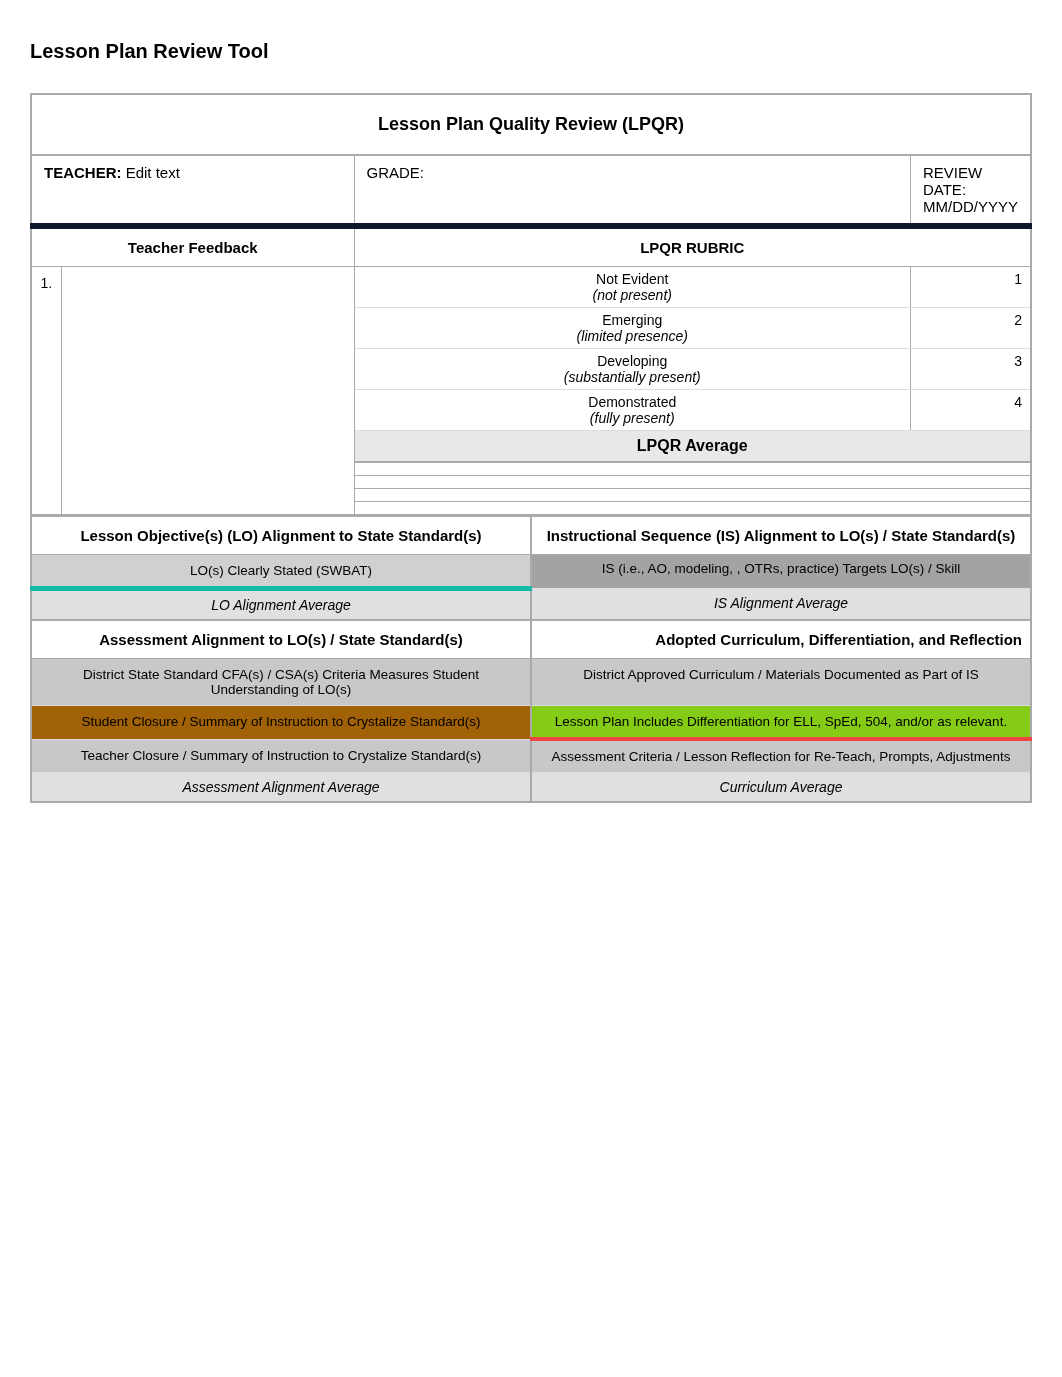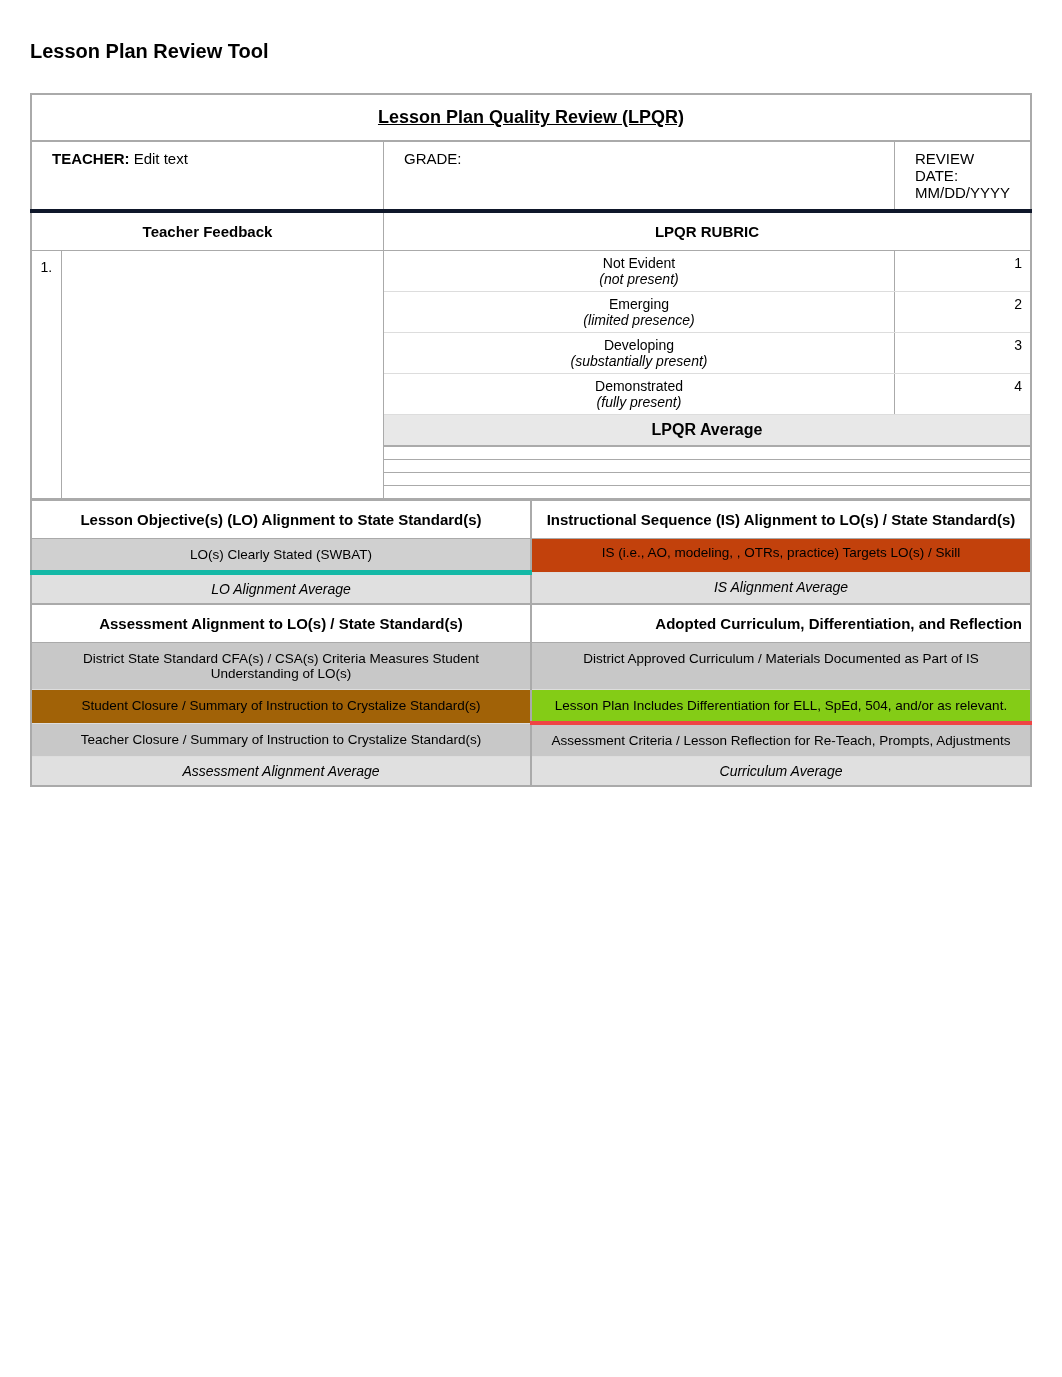--- a/index.html
+++ b/index.html
@@ -27,29 +27,28 @@
     .outer-table td, .outer-table th {
       border: 1px solid #aaa;
       padding: 6px 10px;
       vertical-align: top;
     }
 
     .main-title-row td {
       text-align: center;
       font-size: 18px;
       font-weight: bold;
-      padding: 12px;
+      padding: 19px;
       border-bottom: 2px solid #aaa;
-      text-decoration: underline;
     }
 
     .info-row td {
       font-size: 15px;
-      padding: 8px 20px;
-      border-bottom: 4px solid #0f172a;
+      padding: 8px 12px;
+      border-bottom: 6px solid #0f172a;
     }
 
     .teacher-label { font-weight: bold; }
 
     .section-header-row td {
       font-weight: bold;
       text-align: center;
       padding: 10px;
       font-size: 15px;
       border-bottom: 1px solid #aaa;
@@ -183,21 +182,21 @@
 
   <tbody>
       <tr>
     <td style="width:50%; text-align:center; font-weight:bold; font-size:15px; padding:10px 8px; border-bottom:1px solid #aaa; border-right: 2px solid #aaa;">Lesson Objective(s) (LO) Alignment to State Standard(s)</td>
     <td style="width:50%; text-align:center; font-weight:bold; font-size:15px; padding:10px 8px; border-bottom:1px solid #aaa;">Instructional Sequence (IS) Alignment to LO(s) / State Standard(s)</td>
   </tr>
 
 
   <tr>
     <td style="text-align:center; font-size:13.5px; padding:8px; border-bottom:1px solid #ddd; border-right:2px solid #aaa; background:#d0d0d0;">LO(s) Clearly Stated (SWBAT)</td>
-    <td style="text-align:center; font-size:13.5px; border-bottom:1px solid #ddd; background:#c2410c;">IS (i.e., AO, modeling, , OTRs, practice) Targets LO(s) / Skill</td>
+    <td style="text-align:center; font-size:13.5px; border-bottom:1px solid #ddd; background:#a3a3a3;">IS (i.e., AO, modeling, , OTRs, practice) Targets LO(s) / Skill</td>
   </tr>
 
 
   <tr>
     <td style="text-align:center; font-style:italic; font-size:14px; padding:6px 8px; background:#e0e0e0; border-top:5px solid #14b8a6; border-bottom:2px solid #aaa; border-right:2px solid #aaa;">LO Alignment Average</td>
     <td style="text-align:center; font-style:italic; font-size:14px; padding:6px 8px; background:#e0e0e0; border-top:1px solid #aaa; border-bottom:2px solid #aaa;">IS Alignment Average</td>
   </tr>
 
   <tr>
     <td style="width:50%; text-align:center; font-weight:bold; font-size:15px; padding:10px 8px; border-bottom:1px solid #aaa; border-right:2px solid #aaa; border-top:2px solid #aaa;">Assessment Alignment to LO(s) / State Standard(s)</td>

